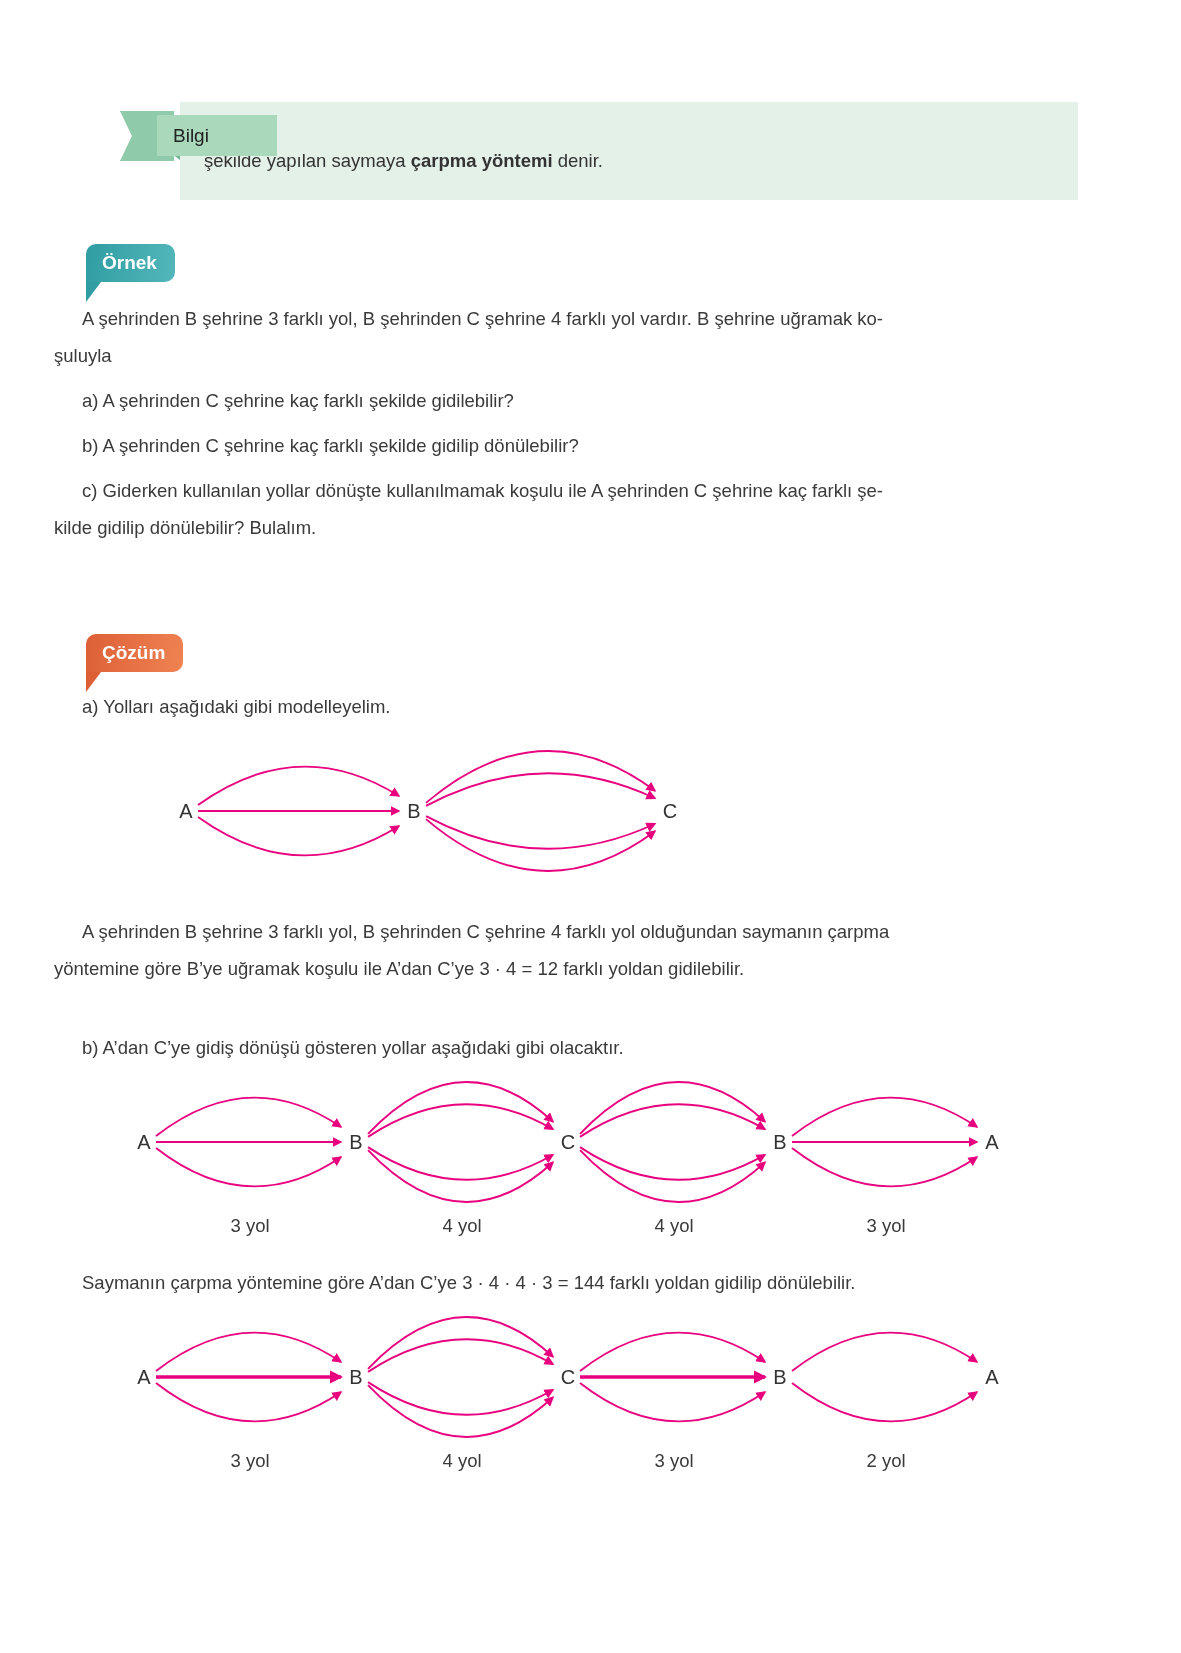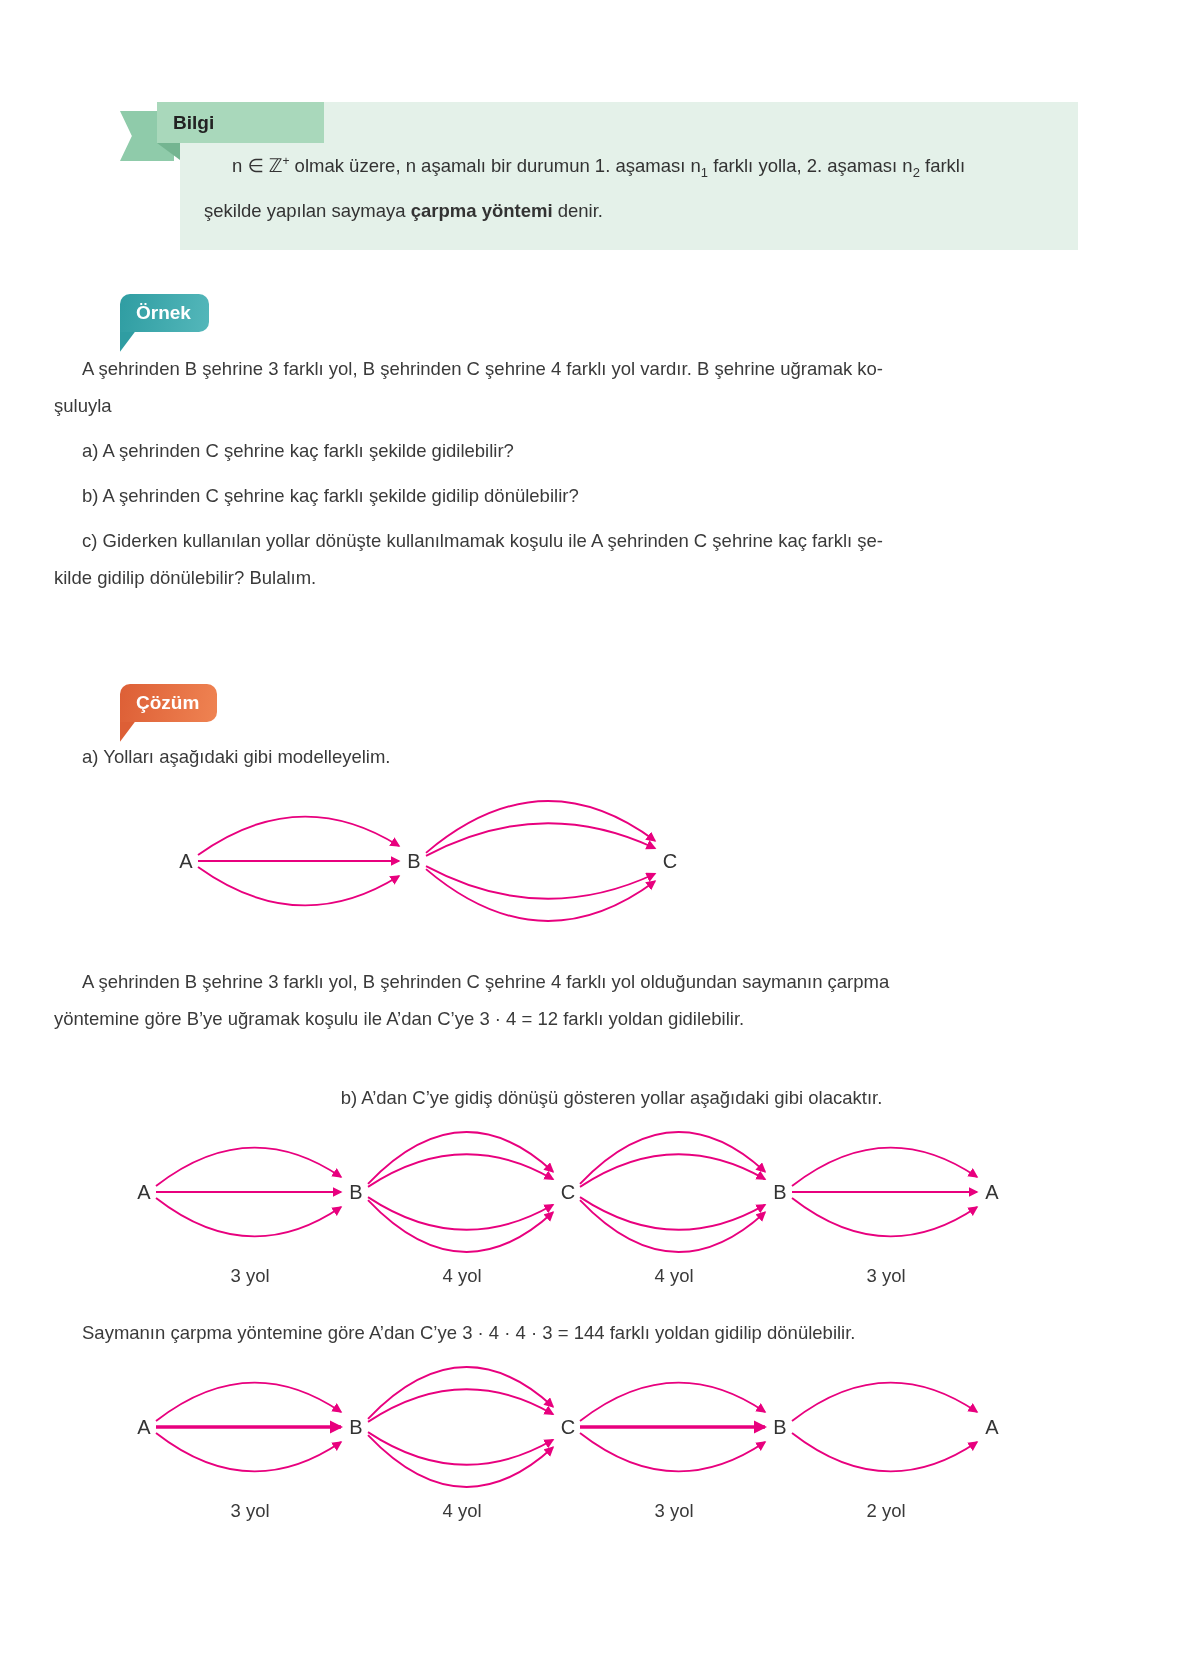--- a/index.html
+++ b/index.html
@@ -15,25 +15,25 @@
   
   .bilgi-box{
     position:relative;
     margin:102px 103px 0 180px;
     background:#e4f1e9;
     padding:40px 28px 20px 24px;
     box-sizing:border-box;
   }
   .ribbon-band{
     position:absolute;
-    left:-23px; top:0;
-    width:167px; height:41px;
+    left:-23px; top:13px;
+    width:120px; height:41px;
     background:#a9d8bb;
     color:#222;
-    font-size:19px; font-weight:bold;
+    font-size:19px; font-weight:normal;
     line-height:41px;
     padding-left:16px;
     box-sizing:border-box;
     z-index:2;
   }
   .ribbon-flag{
     position:absolute;
     left:-60px; top:9px;
     width:54px; height:50px;
     background:#8fcbaa;
@@ -56,21 +56,21 @@
   }
   .bilgi-line{display:block;}
   .bilgi-line.first{text-indent:28px;}
   .bilgi-text sub{font-size:13px;}
   .bilgi-text sup{font-size:12px;}
   .zset{font-family:"DejaVu Sans",sans-serif;}
   
   .tab{
     position:relative;
     display:inline-block;
-    margin-left:120px;
+    margin-left:86px;
     height:38px;
     line-height:38px;
     padding:0 18px 0 16px;
     border-radius:10px 10px 10px 0;
     color:#fff;
     font-size:19px;
     font-weight:bold;
   }
   .tab::after{
     content:"";
@@ -87,42 +87,41 @@
   .para{
     margin:8px 40px 8px 54px;
     font-size:18.5px;
     line-height:37px;
     color:#3a3a3a;
   }
   .indent{text-indent:28px;}
   .prewrap{white-space:pre-line;}
   .mt-intro{margin-top:18px;}
   .mt-sol{margin-top:16px;}
-  .mt-b{margin-top:42px;text-align:center;}
+  .mt-b{margin-top:42px;}
   .mt-c{margin-top:46px;}
   
   .diagram{display:block;}
   .diagram-a{margin:10px 0 0 170px;}
   .diagram-b{margin:8px 0 0 130px;}
   .diagram-c{margin:6px 0 0 130px;}
 </style>
 </head>
 <body>
 
 <div class="page">
 
   
   <section class="bilgi-box">
     <div class="ribbon-flag"></div>
     <div class="ribbon-fold"></div>
     <div class="ribbon-band">
       <span>Bilgi</span>
     </div>
     <p class="bilgi-text">
-      <span class="bilgi-line first"><span>n ∈ </span><span class="zset">ℤ</span><sup>+</sup><span> olmak üzere, n aşamalı bir durumun 1. aşaması n</span><sub>1</sub><span> farklı yolla, 2. aşaması n</span><sub>2</sub><span> farklı</span></span>
       <span class="bilgi-line"><span>şekilde yapılan saymaya </span><b>çarpma yöntemi</b><span> denir.</span></span>
     </p>
   </section>
 
   
   <div class="tab tab-teal">
     <span>Örnek</span>
   </div>
   <p class="para indent prewrap mt-intro">A şehrinden B şehrine 3 farklı yol, B şehrinden C şehrine 4 farklı yol vardır. B şehrine uğramak ko-
 şuluyla</p>

